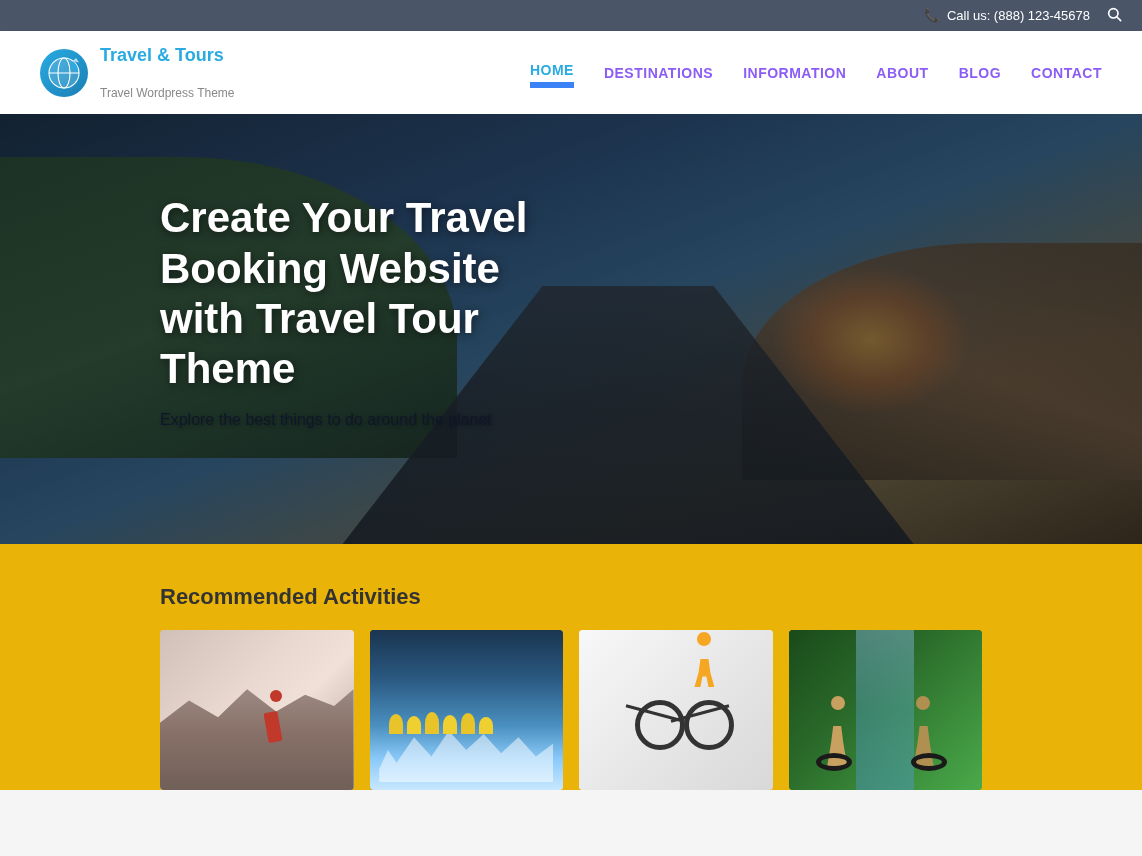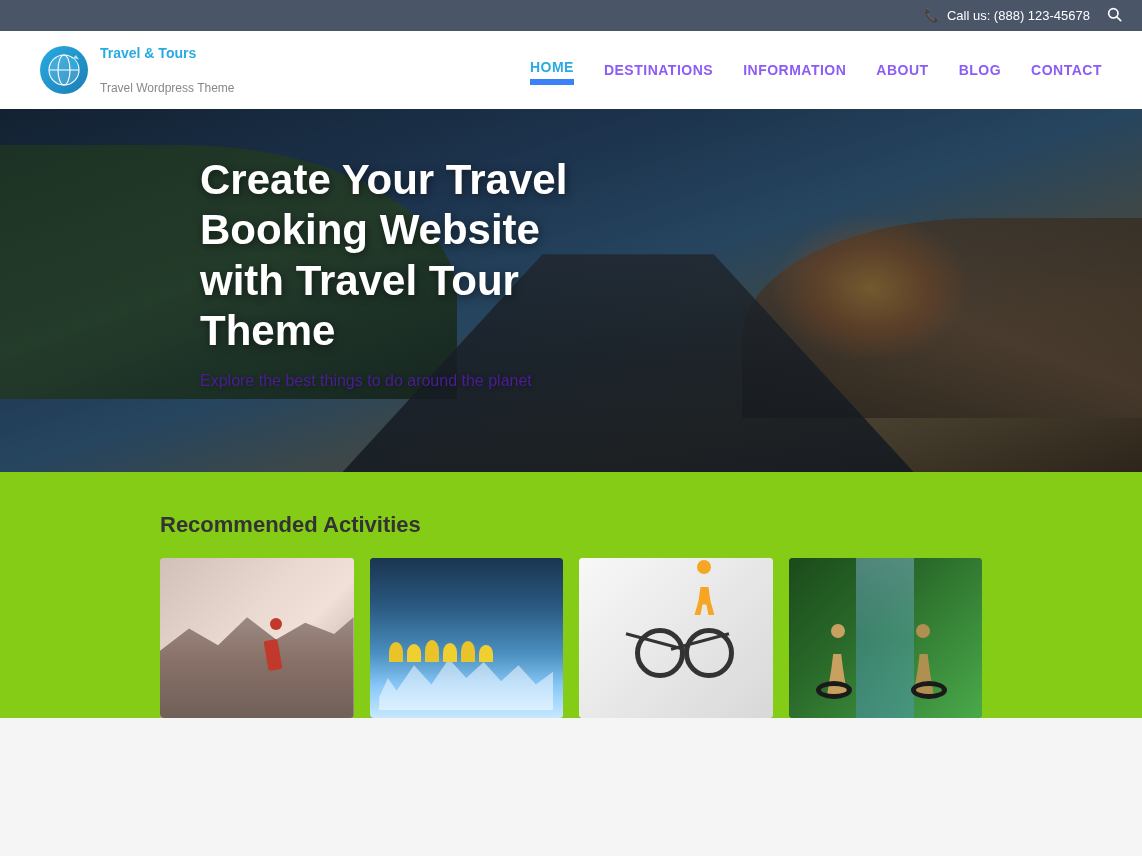--- a/index.html
+++ b/index.html
@@ -32,45 +32,44 @@
     .logo-icon {
       width: 48px; height: 48px;
       background: linear-gradient(135deg, #29abe2, #1a7fb5);
       border-radius: 50%;
       display: flex; align-items: center; justify-content: center;
       position: relative;
       overflow: hidden;
     }
     .logo-icon svg { width: 36px; height: 36px; }
     .logo-text { display: flex; flex-direction: column; }
-    .logo-title { font-size: 14px; font-weight: 700; color: #29abe2; }
+    .logo-title { font-size: 18px; font-weight: 700; color: #29abe2; }
     .logo-subtitle { font-size: 12px; color: #888; margin-top: 20px; }
 
     
     nav { display: flex; align-items: center; gap: 30px; }
     nav a {
       text-decoration: none;
       font-size: 14px;
       font-weight: 600;
       color: #8b5cf6;
       letter-spacing: 0.5px;
       text-transform: uppercase;
       padding: 4px 0;
     }
     nav a.active { color: #29abe2; border-bottom: 6px solid #3b82f6; }
 
     
     .hero {
       position: relative;
       width: 100%;
-      height: 363px;
+      height: 430px;
       overflow: hidden;
       display: flex;
       align-items: center;
-      padding-left: 40px;
     }
     .hero-bg {
       position: absolute;
       inset: 0;
       background: linear-gradient(
         to bottom right,
         #1a2a3a 0%,
         #2c4a6e 30%,
         #3d6b8c 50%,
         #8a7040 75%,
@@ -137,21 +136,21 @@
     }
     .hero-title {
       font-size: 42px;
       font-weight: 800;
       line-height: 1.2;
       margin-bottom: 16px;
       text-shadow: 1px 2px 8px rgba(0,0,0,0.5);
     }
     .hero-subtitle {
       font-size: 16px;
-      color: #4c1d95;
+      color: #0f172a;
       margin-bottom: 36px;
       text-shadow: 1px 1px 4px rgba(0,0,0,0.4);
     }
     .search-bar {
       display: flex;
       align-items: center;
       background: rgba(255,255,255,0.95);
       border-radius: 4px;
       overflow: hidden;
       width: 520px;
@@ -171,21 +170,21 @@
       border: none;
       padding: 14px 18px;
       cursor: pointer;
       display: flex; align-items: center; justify-content: center;
     }
     .search-bar button svg { width: 20px; height: 20px; fill: #fff; }
 
     
     .activities-section {
       padding: 40px 160px 0;
-      background: #84cc16;
+      background: #eab308;
     }
     .activities-title {
       font-size: 22px;
       font-weight: 700;
       color: #333;
       margin-bottom: 20px;
     }
     .activities-grid {
       display: grid;
       grid-template-columns: repeat(4, 1fr);

